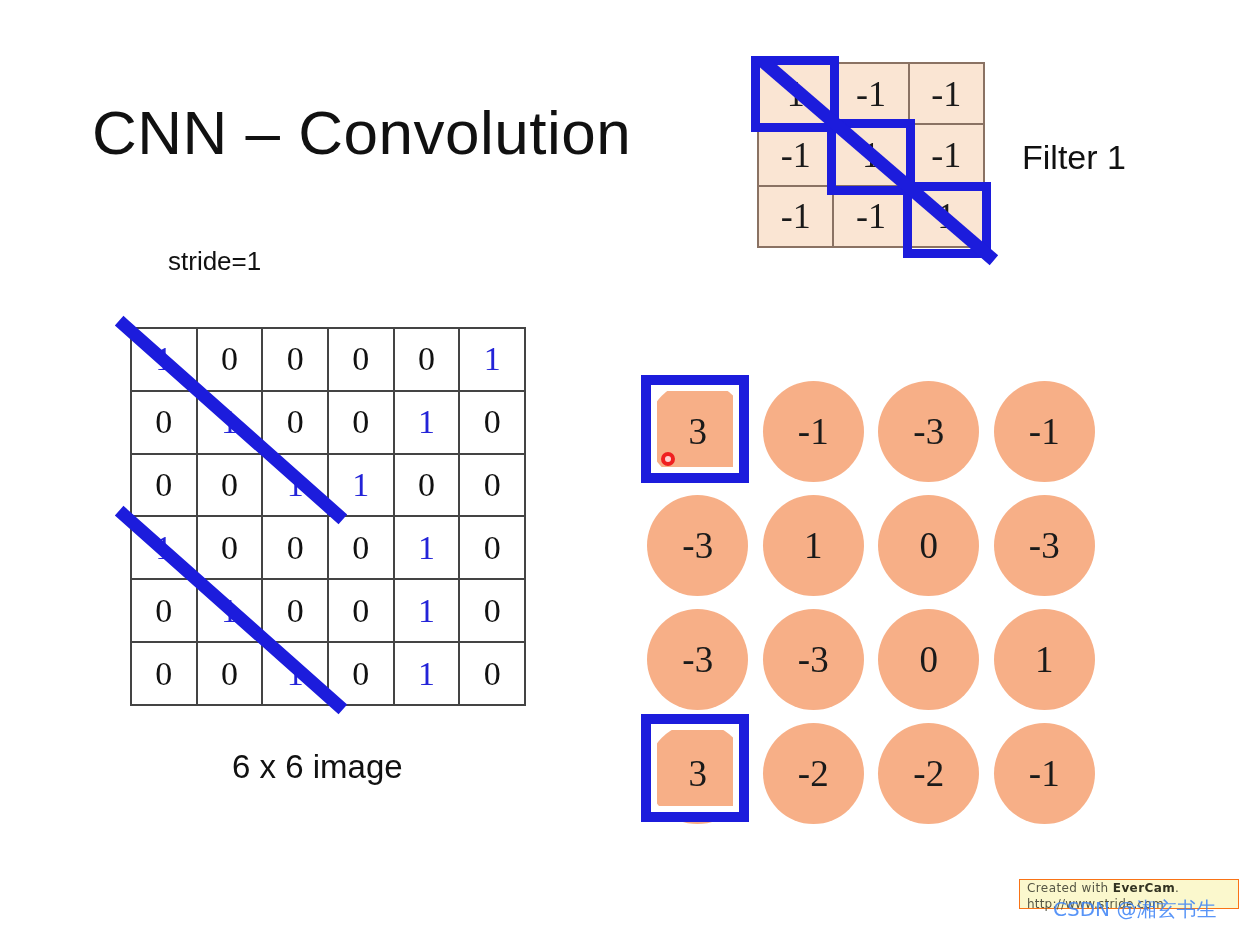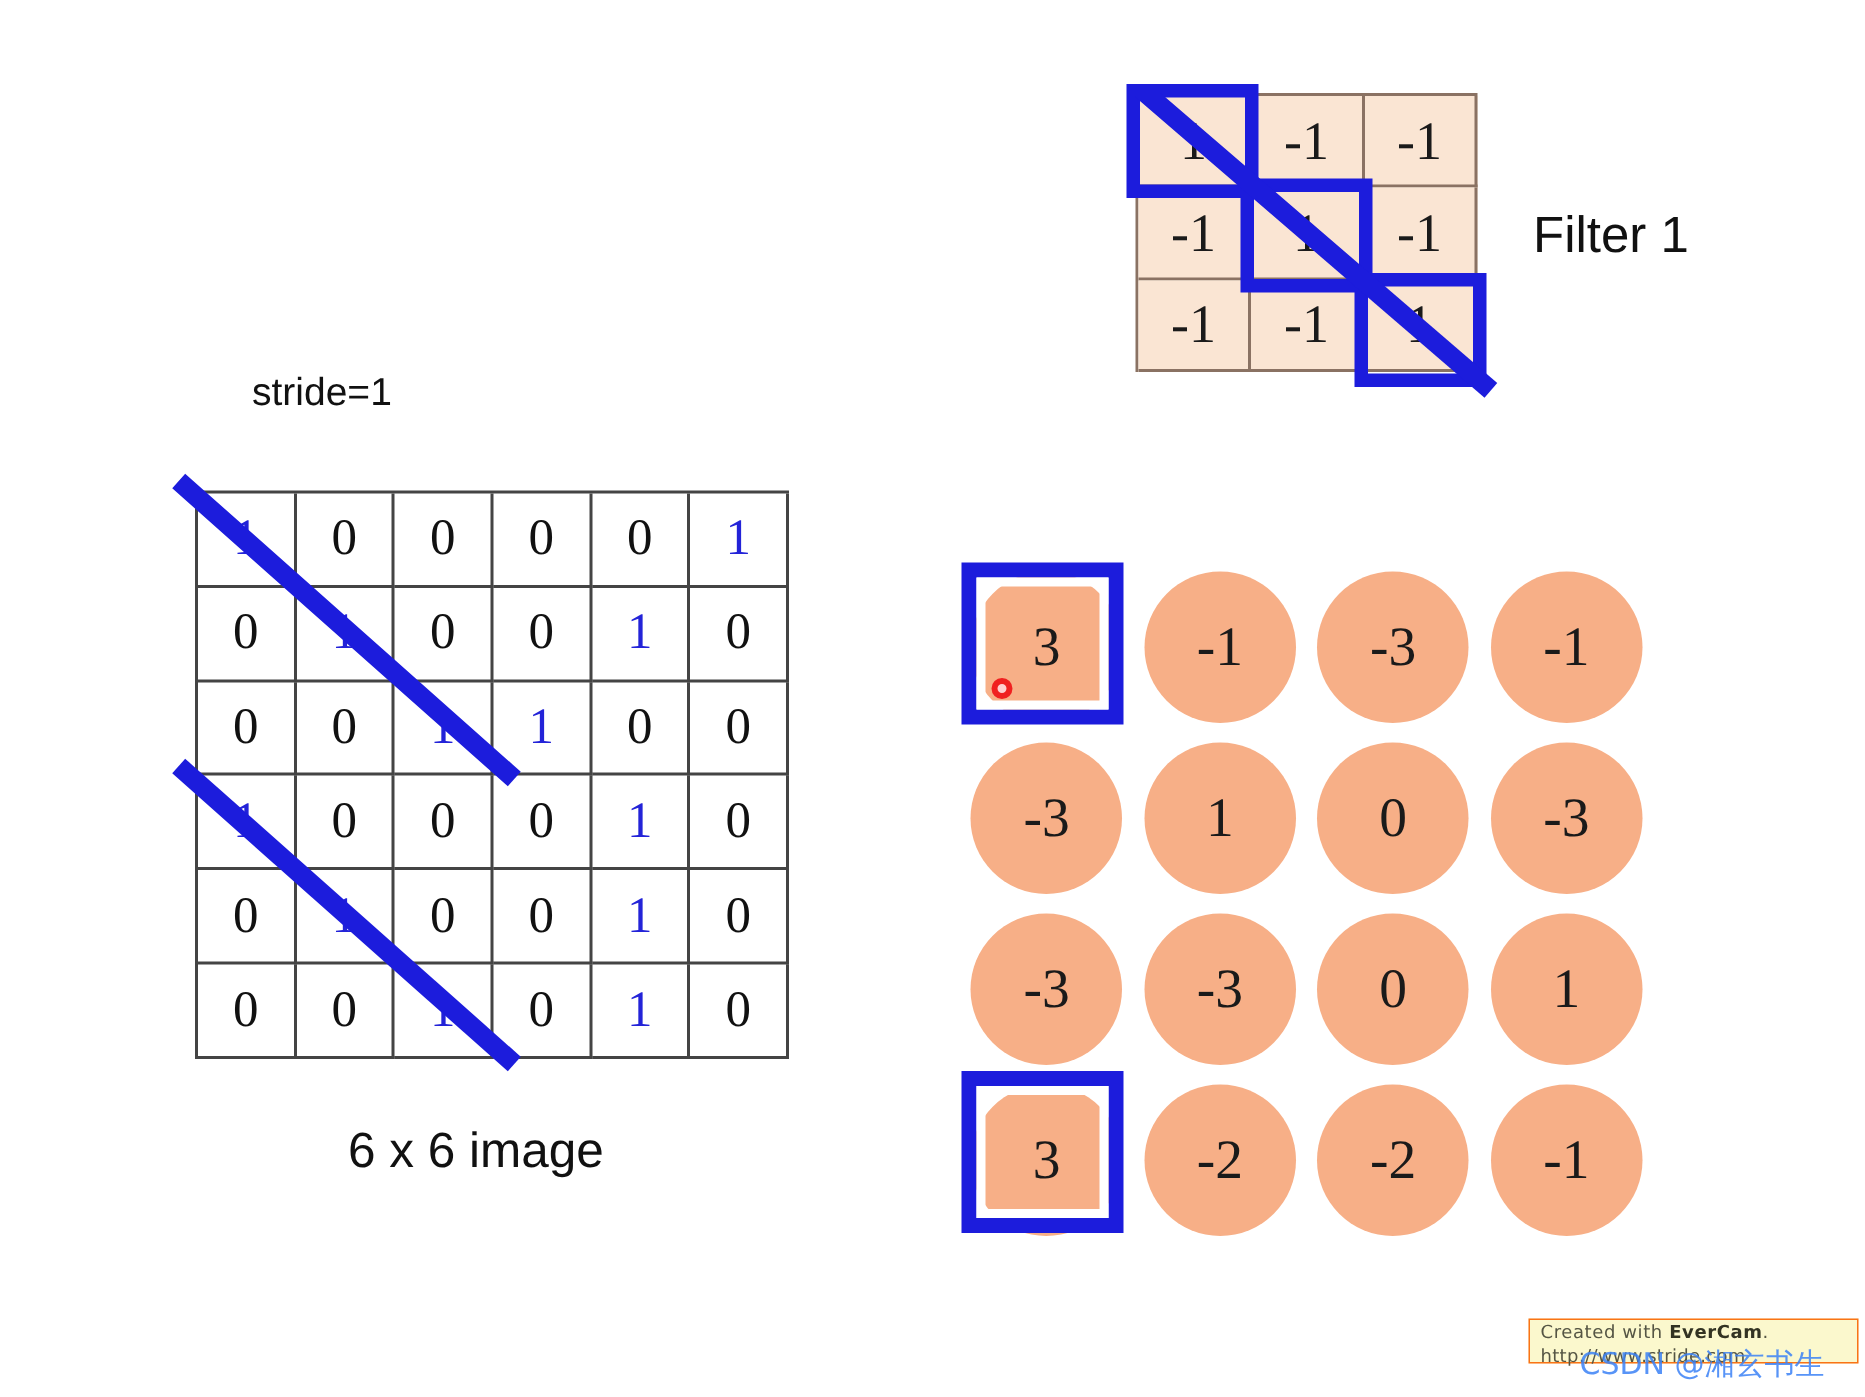--- a/index.html
+++ b/index.html
@@ -236,20 +236,21 @@
     opacity: 0.85;
     white-space: nowrap;
     font-family: "DejaVu Sans", sans-serif;
   }
 </style>
 </head>
 <body>
 
 <div id="slide">
 
+  <div id="slide-title">CNN – Convolution</div>
   <div id="stride-label">stride=1</div>
 
   <div id="image-grid">
       <div class="cell v1">1</div>
       <div class="cell">0</div>
       <div class="cell">0</div>
       <div class="cell">0</div>
       <div class="cell">0</div>
       <div class="cell v1">1</div>
       <div class="cell">0</div>

